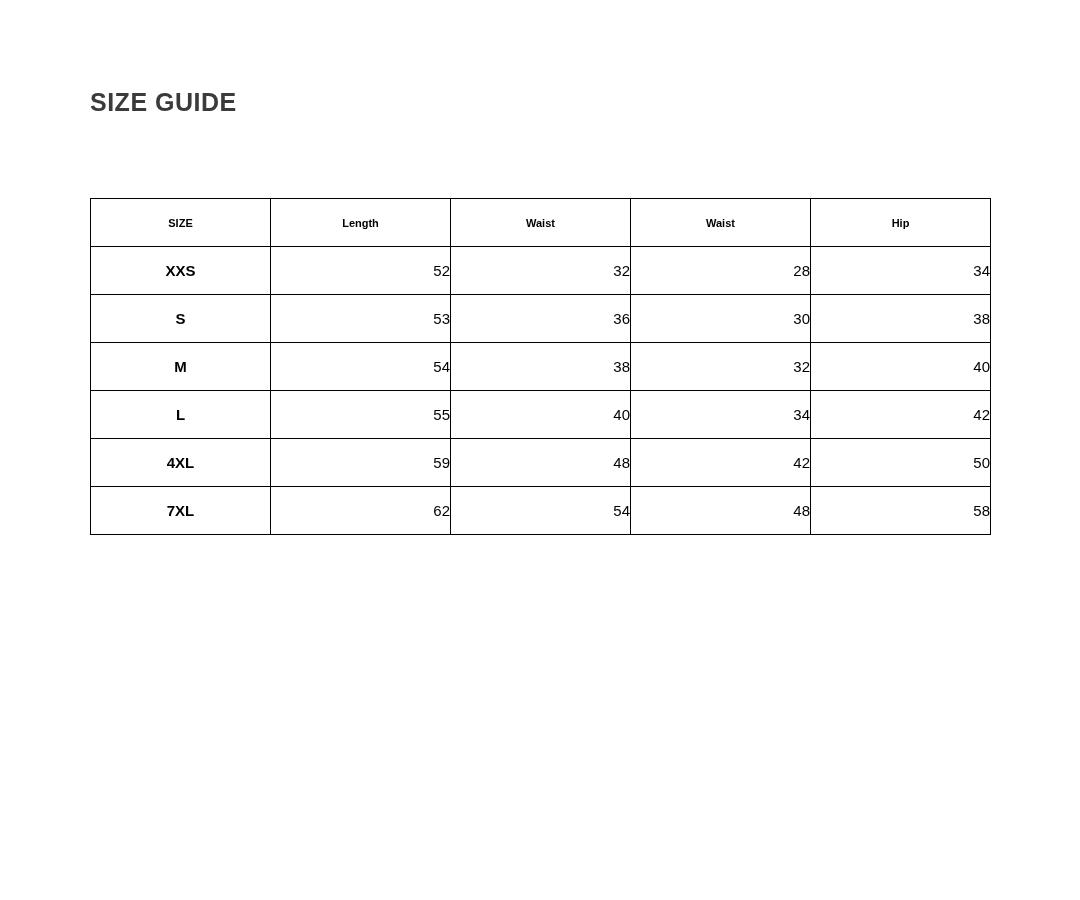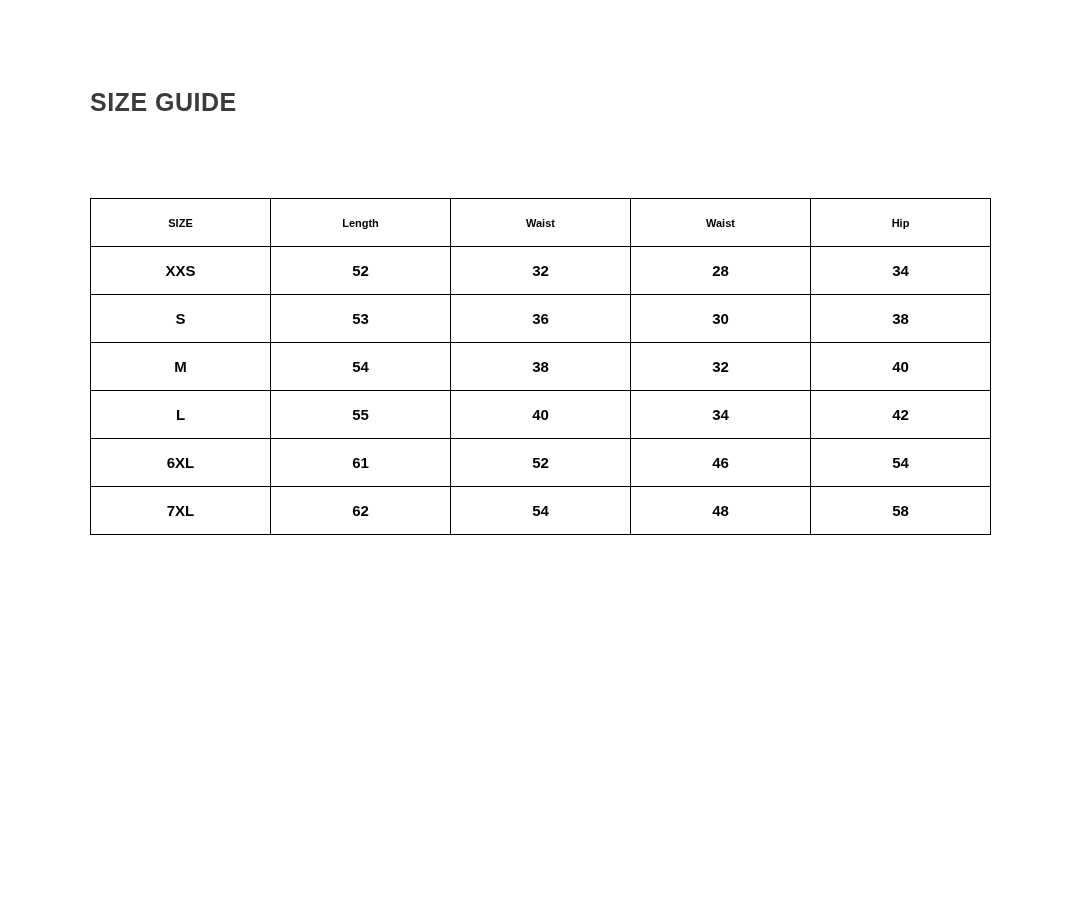--- a/index.html
+++ b/index.html
@@ -53,21 +53,22 @@
   table.size-table th {
     font-weight: bold;
     font-size: 11px;
   }
   table.size-table col.c-size { width: 180px; }
   table.size-table col.c-rest { width: 180px; }
   table.size-table td.size-cell {
     font-weight: bold;
   }
   table.size-table td.val-cell {
-    font-weight: bold;
+    font-weight: normal;
+    text-align: right;
   }
 </style>
 </head>
 <body>
 
 <div class="page">
 
   <div class="title">SIZE GUIDE</div>
 
   <div class="table-wrap">
@@ -111,25 +112,25 @@
           <td class="val-cell">40</td>
         </tr>
         <tr>
           <td class="size-cell">L</td>
           <td class="val-cell">55</td>
           <td class="val-cell">40</td>
           <td class="val-cell">34</td>
           <td class="val-cell">42</td>
         </tr>
         <tr>
-          <td class="size-cell">6XL</td>
-          <td class="val-cell">61</td>
-          <td class="val-cell">52</td>
-          <td class="val-cell">46</td>
-          <td class="val-cell">54</td>
+          <td class="size-cell">4XL</td>
+          <td class="val-cell">59</td>
+          <td class="val-cell">48</td>
+          <td class="val-cell">42</td>
+          <td class="val-cell">50</td>
         </tr>
         <tr>
           <td class="size-cell">7XL</td>
           <td class="val-cell">62</td>
           <td class="val-cell">54</td>
           <td class="val-cell">48</td>
           <td class="val-cell">58</td>
         </tr>
       </tbody>
     </table>

